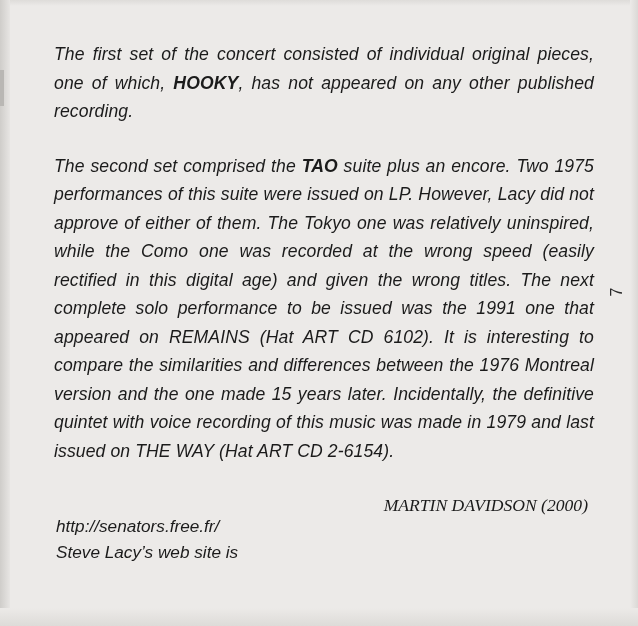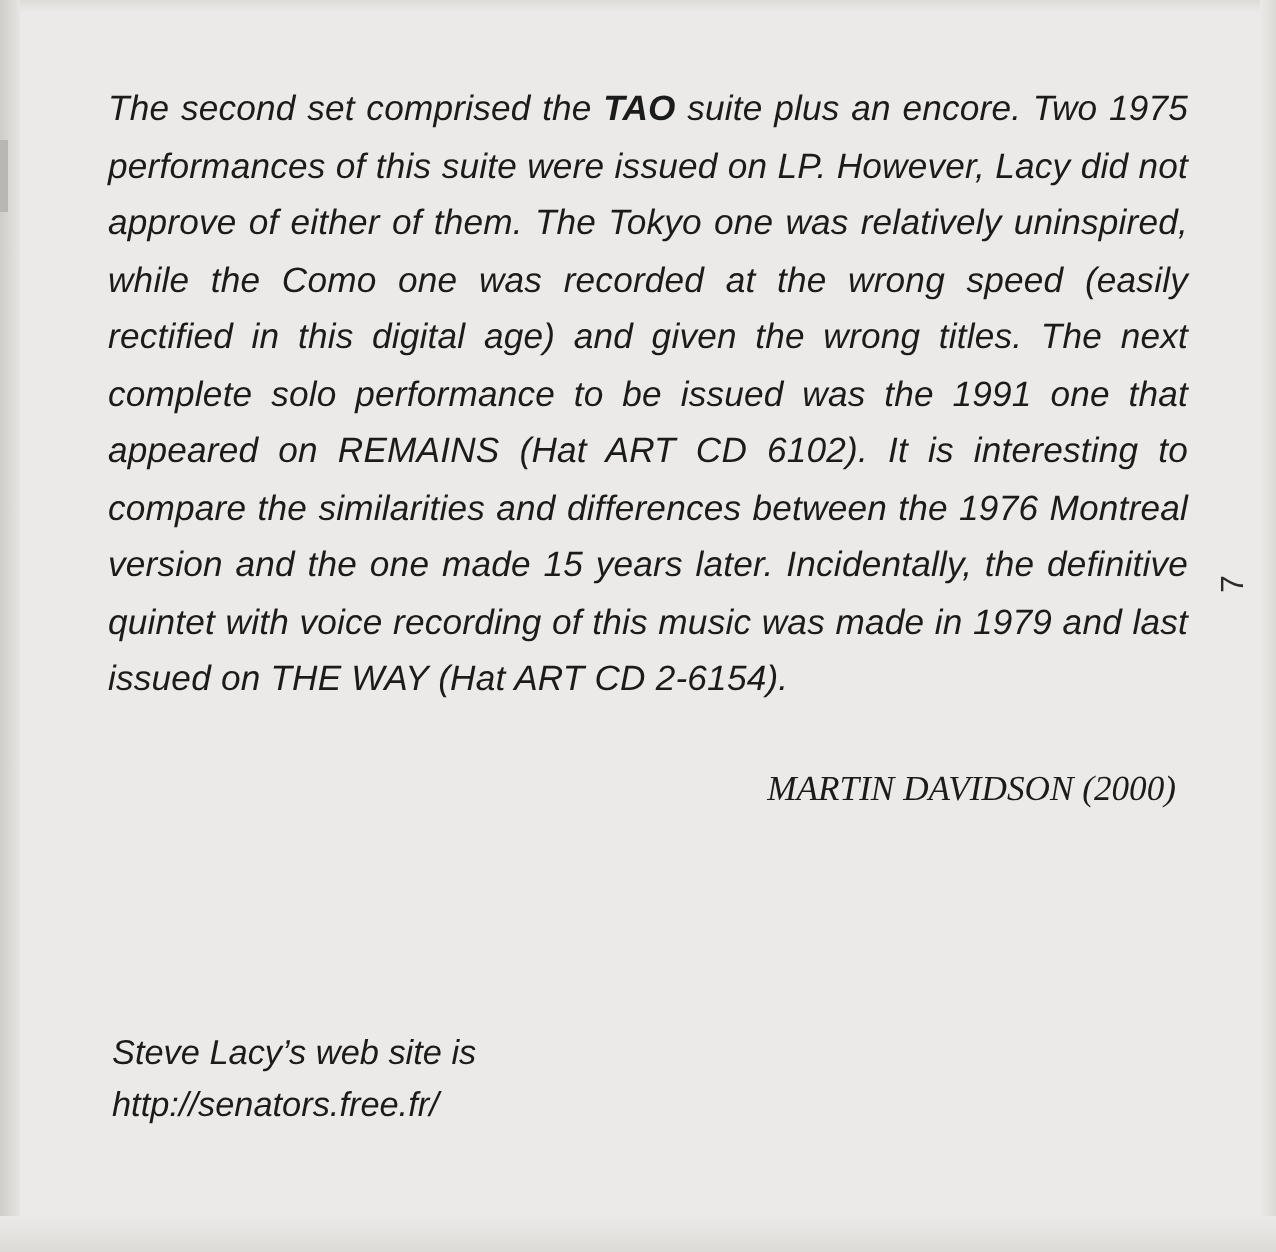--- a/index.html
+++ b/index.html
@@ -118,26 +118,29 @@
   <div class="edge-top"></div>
   <div class="edge-left"></div>
   <div class="edge-left-mark"></div>
   <div class="edge-right"></div>
   <div class="edge-bottom"></div>
 
   <div class="page-number">7</div>
 
   <div class="content">
 
+    <p class="para">
+      <span>The first set of the concert consisted of individual original pieces, one of which, </span><span class="bold">HOOKY</span><span>, has not appeared on any other published recording.</span>
+    </p>
 
     <p class="para">
       <span>The second set comprised the </span><span class="bold">TAO</span><span> suite plus an encore.  Two 1975 performances of this suite were issued on LP.  However, Lacy did not approve of either of them.  The Tokyo one was relatively uninspired, while the Como one was recorded at the wrong speed (easily rectified in this digital age) and given the wrong titles.  The next complete solo performance to be issued was the 1991 one that appeared on REMAINS (Hat  ART CD 6102).   It is interesting to compare the similarities and differences between the 1976 Montreal version and the one made 15 years later.  Incidentally, the definitive quintet with voice recording of this music was made in 1979 and last issued on THE WAY (Hat  ART CD 2-6154).</span>
     </p>
 
     <div class="signature">MARTIN DAVIDSON (2000)</div>
   </div>
 
   <div class="footer">
+    <div class="footer-line">http://senators.free.fr/</div>
     <div class="footer-line">Steve Lacy’s web site is</div>
-    <div class="footer-line">http://senators.free.fr/</div>
   </div>
 
 </div>
 
 </body></html>

